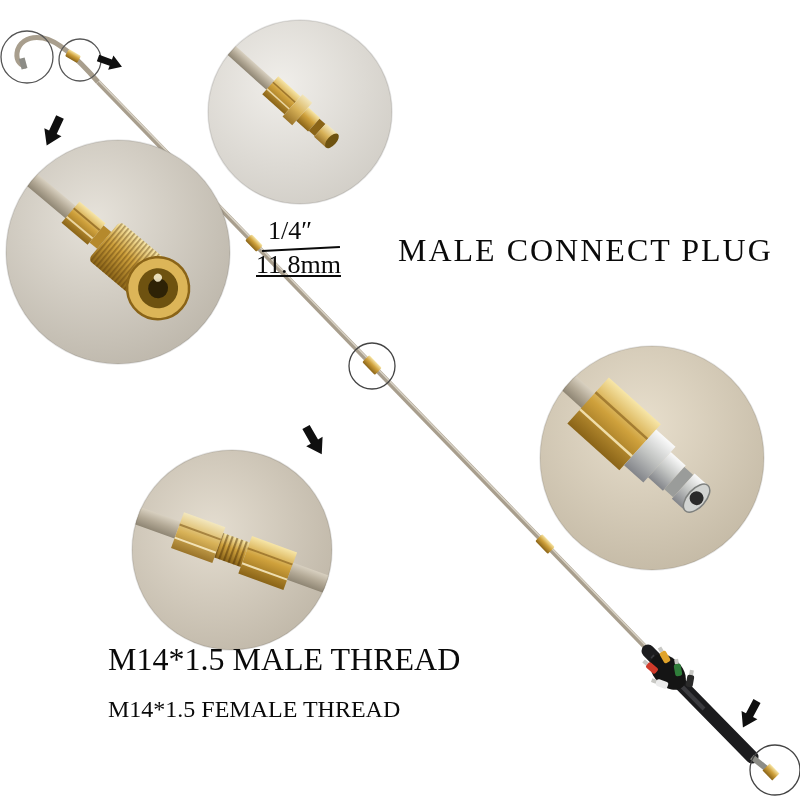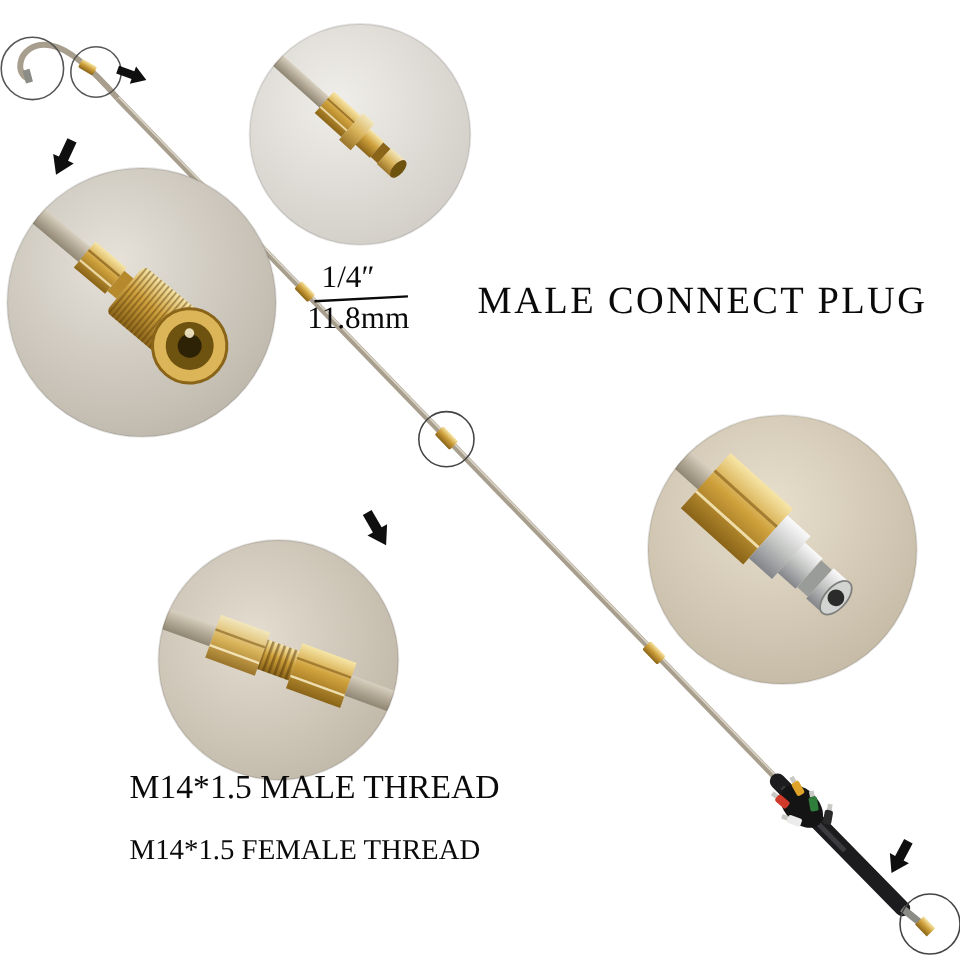--- a/index.html
+++ b/index.html
@@ -8,25 +8,25 @@
     width:800px;height:800px;
     background:#ffffff;
     overflow:hidden;
     font-family:"Liberation Serif", serif;
     color:#0a0a0a;
   }
   .stage svg{position:absolute;left:0;top:0;}
   .label{position:absolute;white-space:nowrap;color:#0a0a0a;}
   .fraction-top{left:268px;top:216px;font-size:26px;}
   .fraction-line{position:absolute;left:262px;top:248px;width:78px;height:2px;background:#0a0a0a;transform:rotate(-3deg);}
-  .fraction-bottom{left:256px;top:250px;font-size:26px;}
+  .fraction-bottom{left:256px;top:250px;font-size:26px;text-decoration:underline;}
   .qcp{left:398px;top:232px;font-size:32px;letter-spacing:2px;}
   .left-size{left:2px;top:366px;font-size:26px;}
   .left-qc{left:38px;top:398px;font-size:26px;}
-  .male{left:108px;top:641px;font-size:28px;}
+  .male{left:108px;top:641px;font-size:32px;}
   .female{left:108px;top:696px;font-size:24px;}
 </style>
 </head>
 <body>
 
 <div class="stage">
 
   <svg width="800" height="800" viewBox="0 0 800 800">
     <defs>
       <linearGradient id="brass" x1="0" y1="0" x2="0" y2="1">

